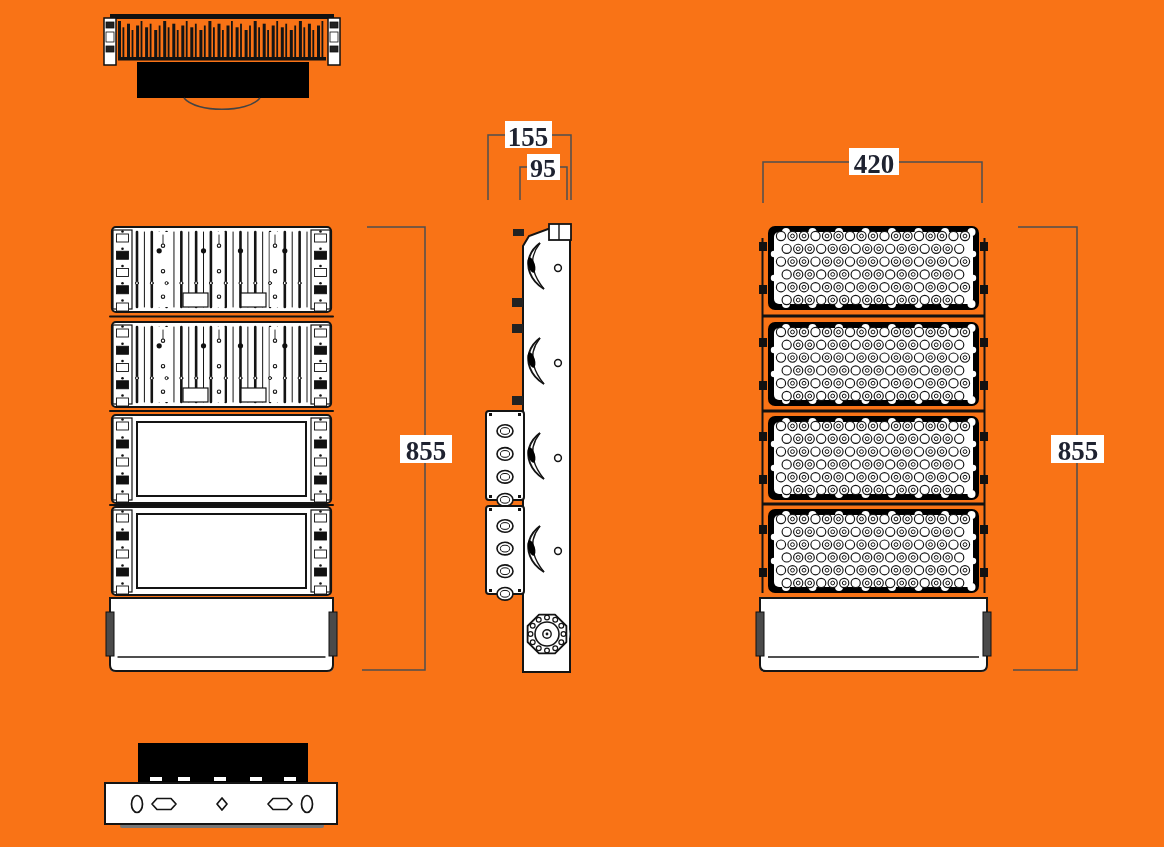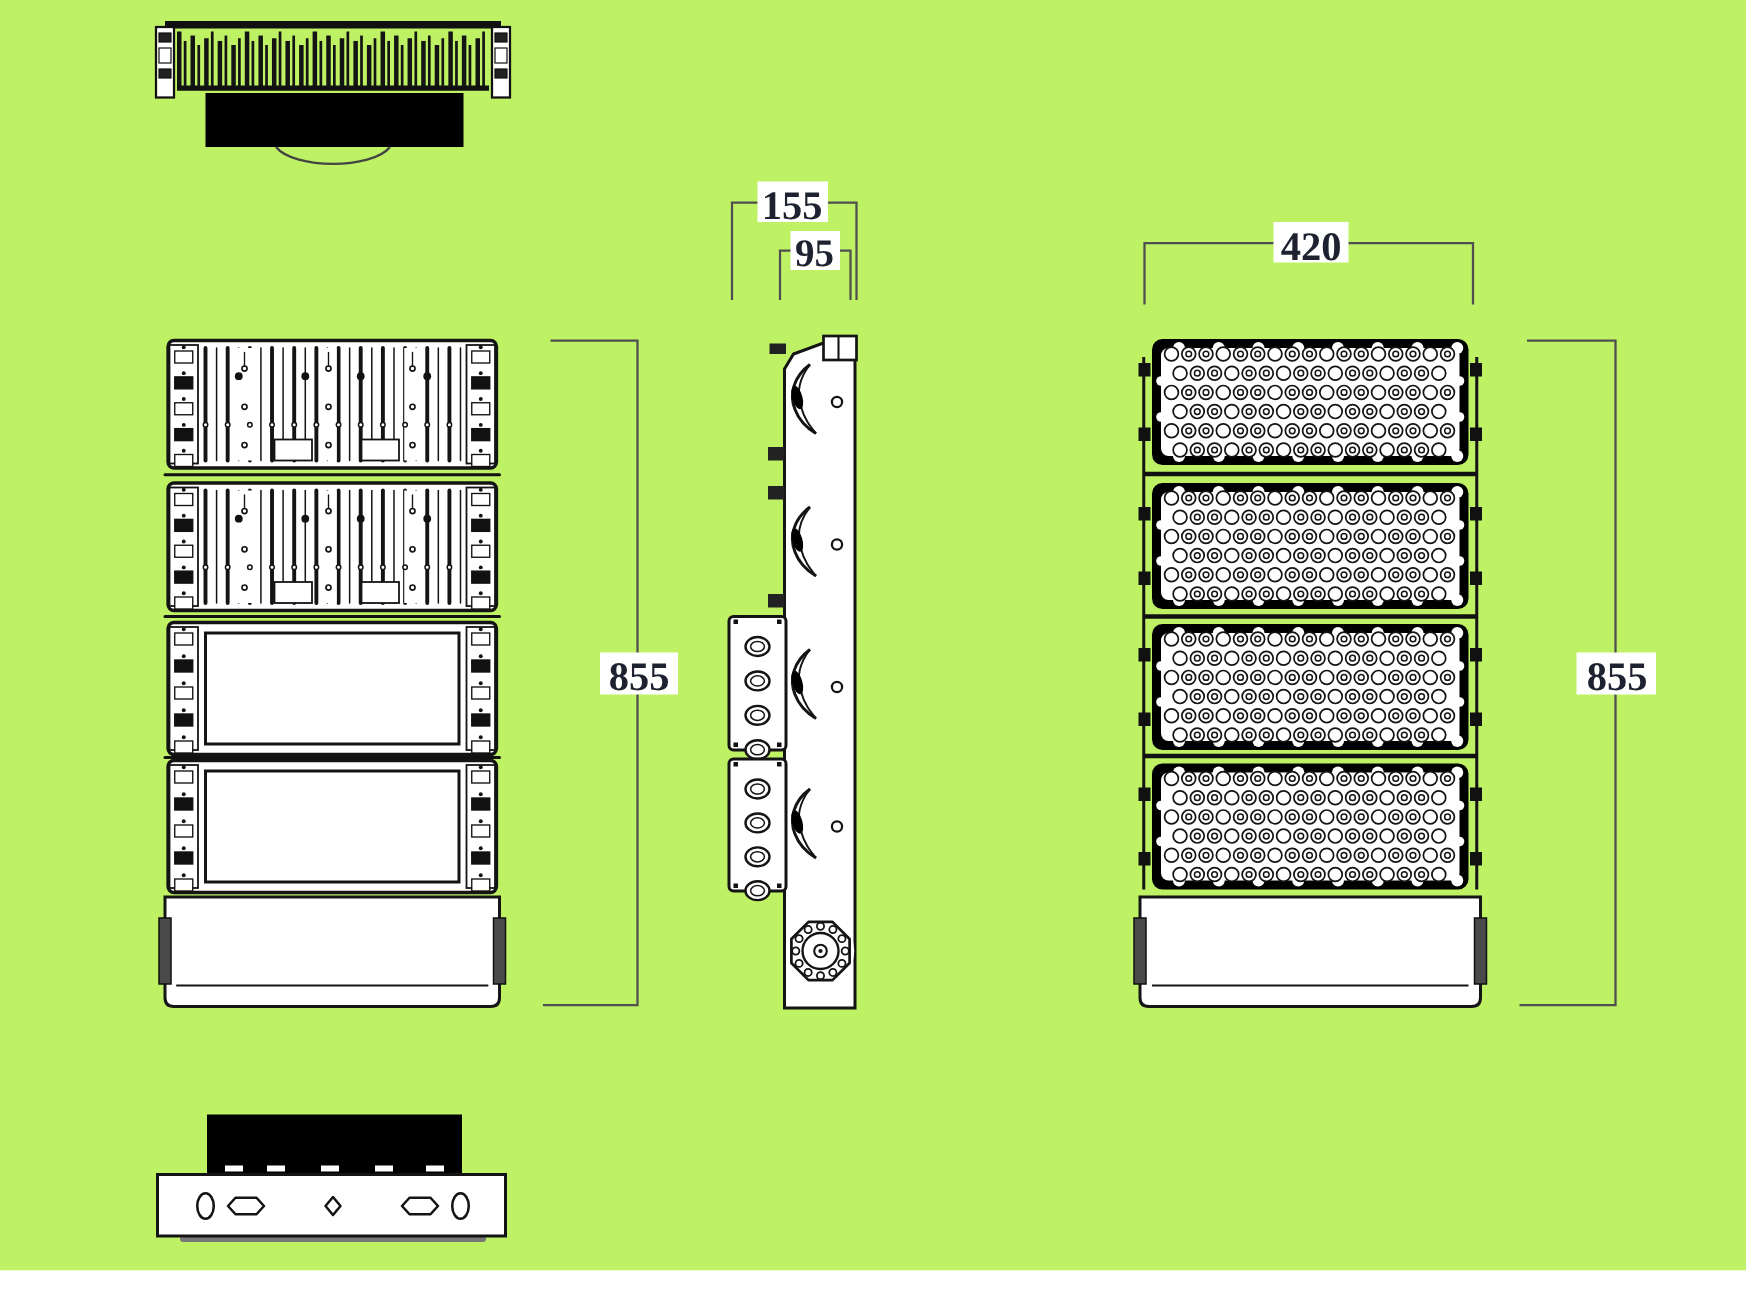--- a/index.html
+++ b/index.html
@@ -1,16 +1,16 @@
 <!DOCTYPE html>
 <html><head>
 <meta charset="utf-8">
 <style>
   html,body{margin:0;padding:0;background:#ffffff;}
-  .sheet{position:relative;width:1164px;height:847px;background:#bef264;overflow:hidden;
+  .sheet{position:relative;width:1164px;height:847px;background:#f97316;overflow:hidden;
          font-family:"Liberation Serif","DejaVu Serif",serif;}
   svg{display:block;}
   .dim-text{font-family:"Liberation Serif","DejaVu Serif",serif;font-weight:bold;
             font-size:27px;fill:#1e2230;}
   .dim-text.small{font-size:26px;}
 </style>
 </head>
 <body>
 
 <div class="sheet">

